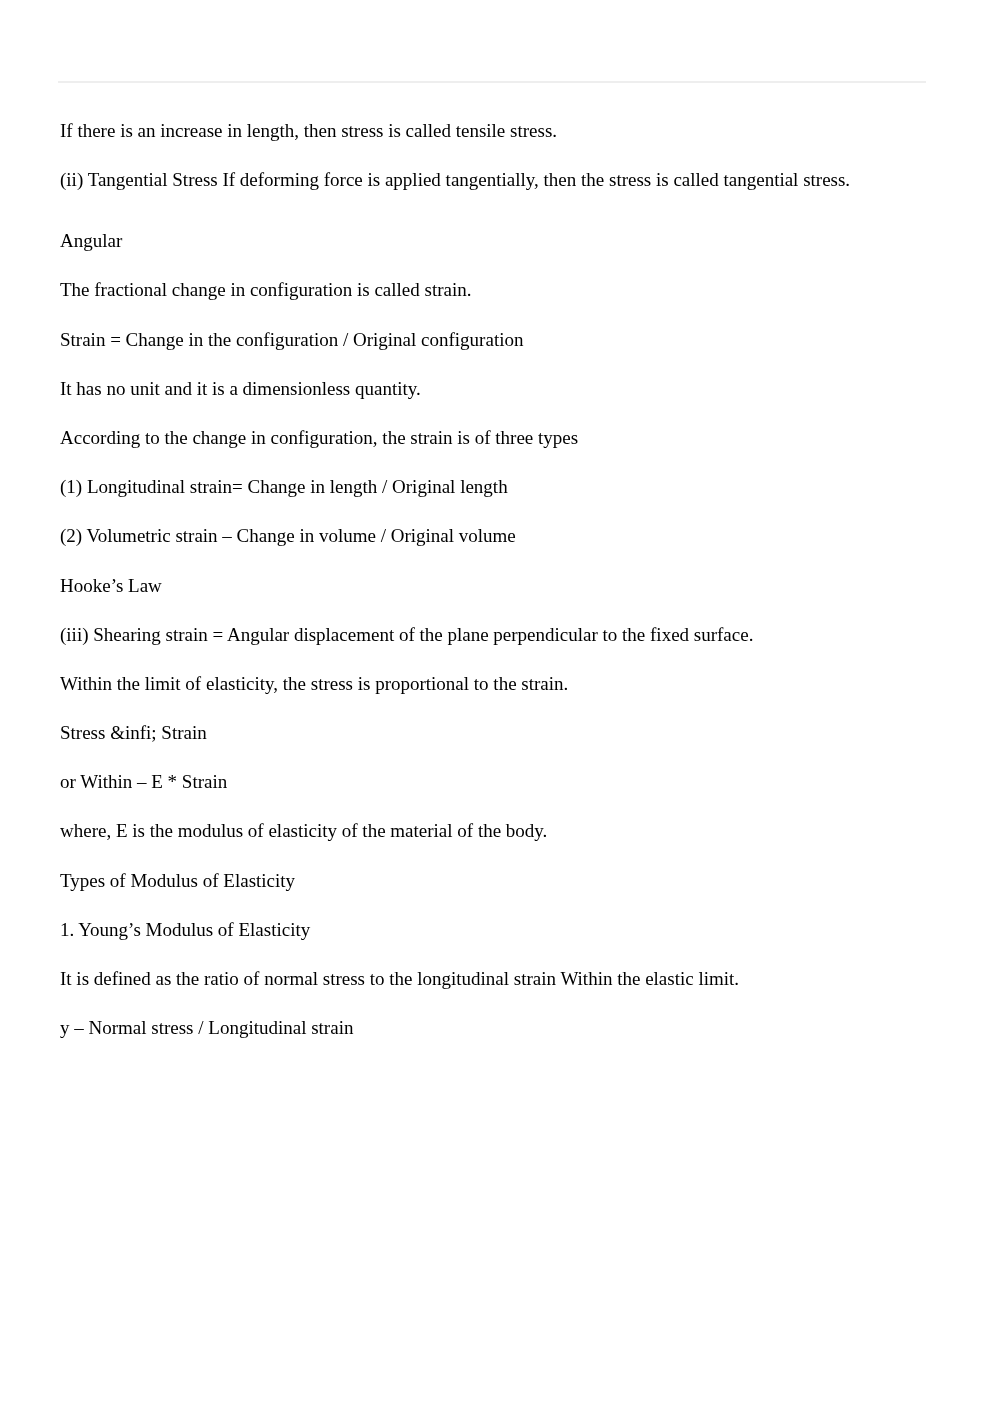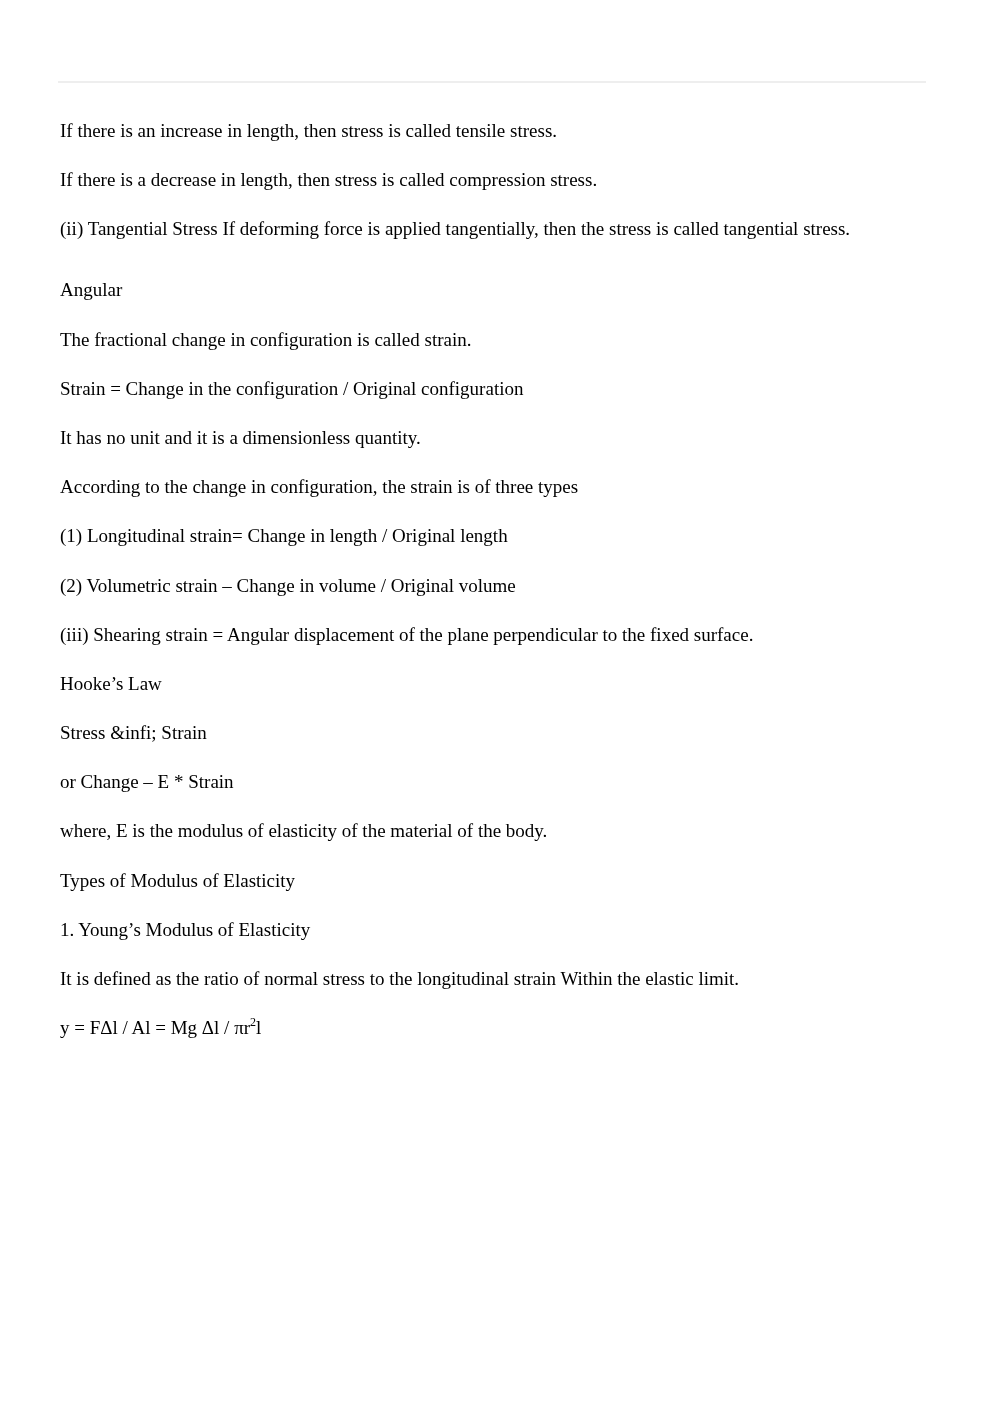--- a/index.html
+++ b/index.html
@@ -12,31 +12,31 @@
   b { font-weight:normal; }
   sup { font-size:12px; line-height:0; vertical-align:8px; }
 </style>
 </head>
 <body>
 
 <div class="rule"></div>
 
 <div class="content">
   <p class="p"><span>If there is an increase in length, then stress is called </span><b>tensile stress</b><span>.</span></p>
-  <p class="p"><span>If there is a decrease in length, then stress is called </span><b>compression stress</b><span>.</span></p>
   <p class="p two"><span>(ii) </span><b>Tangential Stress</b><span> If deforming force is applied tangentially, then the stress is called tangential stress.</span></p>
   <p class="p"><b>Angular</b></p>
   <p class="p"><span>The fractional change in configuration is called strain.</span></p>
   <p class="p"><span>Strain = Change in the configuration / Original configuration</span></p>
   <p class="p"><span>It has no unit and it is a dimensionless quantity.</span></p>
   <p class="p"><span>According to the change in configuration, the strain is of three types</span></p>
   <p class="p"><span>(1) Longitudinal strain= Change in length / Original length</span></p>
   <p class="p"><span>(2) Volumetric strain – Change in volume / Original volume</span></p>
+  <p class="p"><b>Hooke’s Law</b></p>
   <p class="p"><span>(iii) Shearing strain = Angular displacement of the plane perpendicular to the fixed surface.</span></p>
-  <p class="p"><b>Hooke’s Law</b></p>
+  <p class="p"><span>Within the limit of elasticity, the stress is proportional to the strain.</span></p>
   <p class="p"><span>Stress &amp;infi; Strain</span></p>
-  <p class="p"><span>or Change – E * Strain</span></p>
+  <p class="p"><span>or Within – E * Strain</span></p>
   <p class="p"><span>where, E is the </span><b>modulus of elasticity</b><span> of the material of the body.</span></p>
   <p class="p"><b>Types of Modulus of Elasticity</b></p>
   <p class="p"><span>1. </span><b>Young’s Modulus of Elasticity</b></p>
   <p class="p"><span>It is defined as the ratio of normal stress to the longitudinal strain Within the elastic limit.</span></p>
-  <p class="p"><span>y = FΔl / Al = Mg Δl / πr</span><sup>2</sup><span>l</span></p>
+  <p class="p"><span>y – Normal stress / Longitudinal strain</span></p>
 </div>
 
 </body></html>

